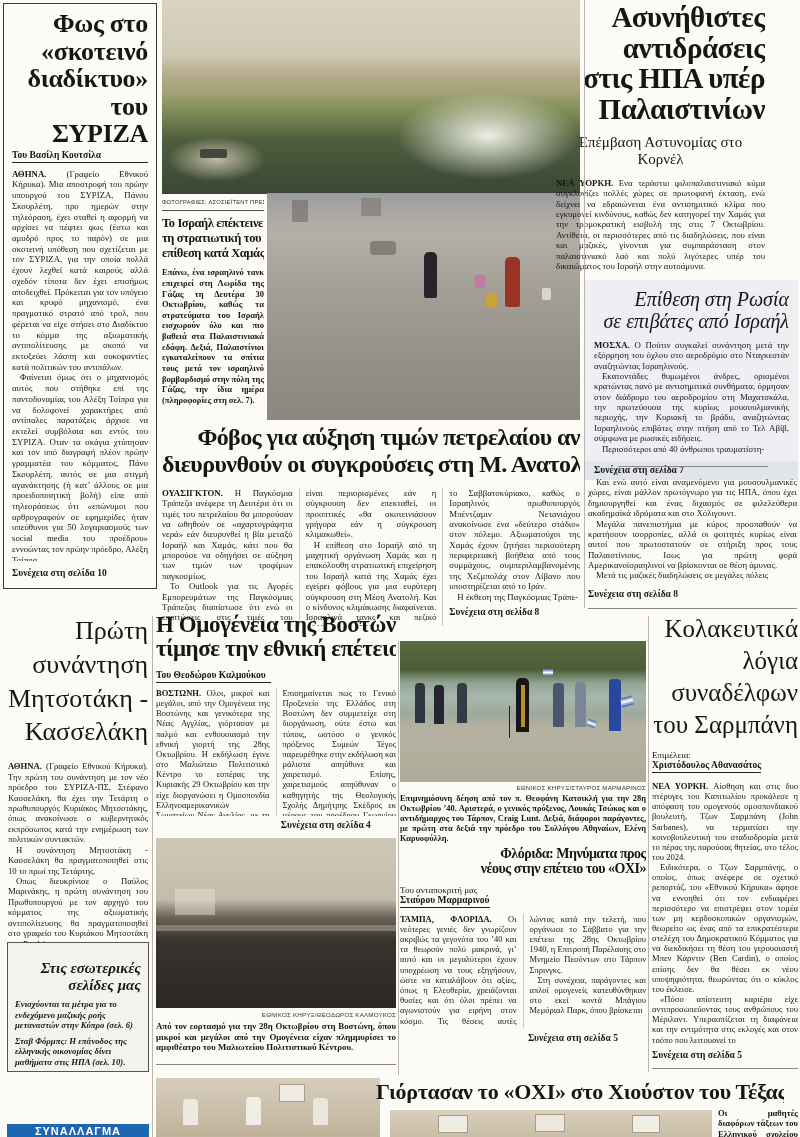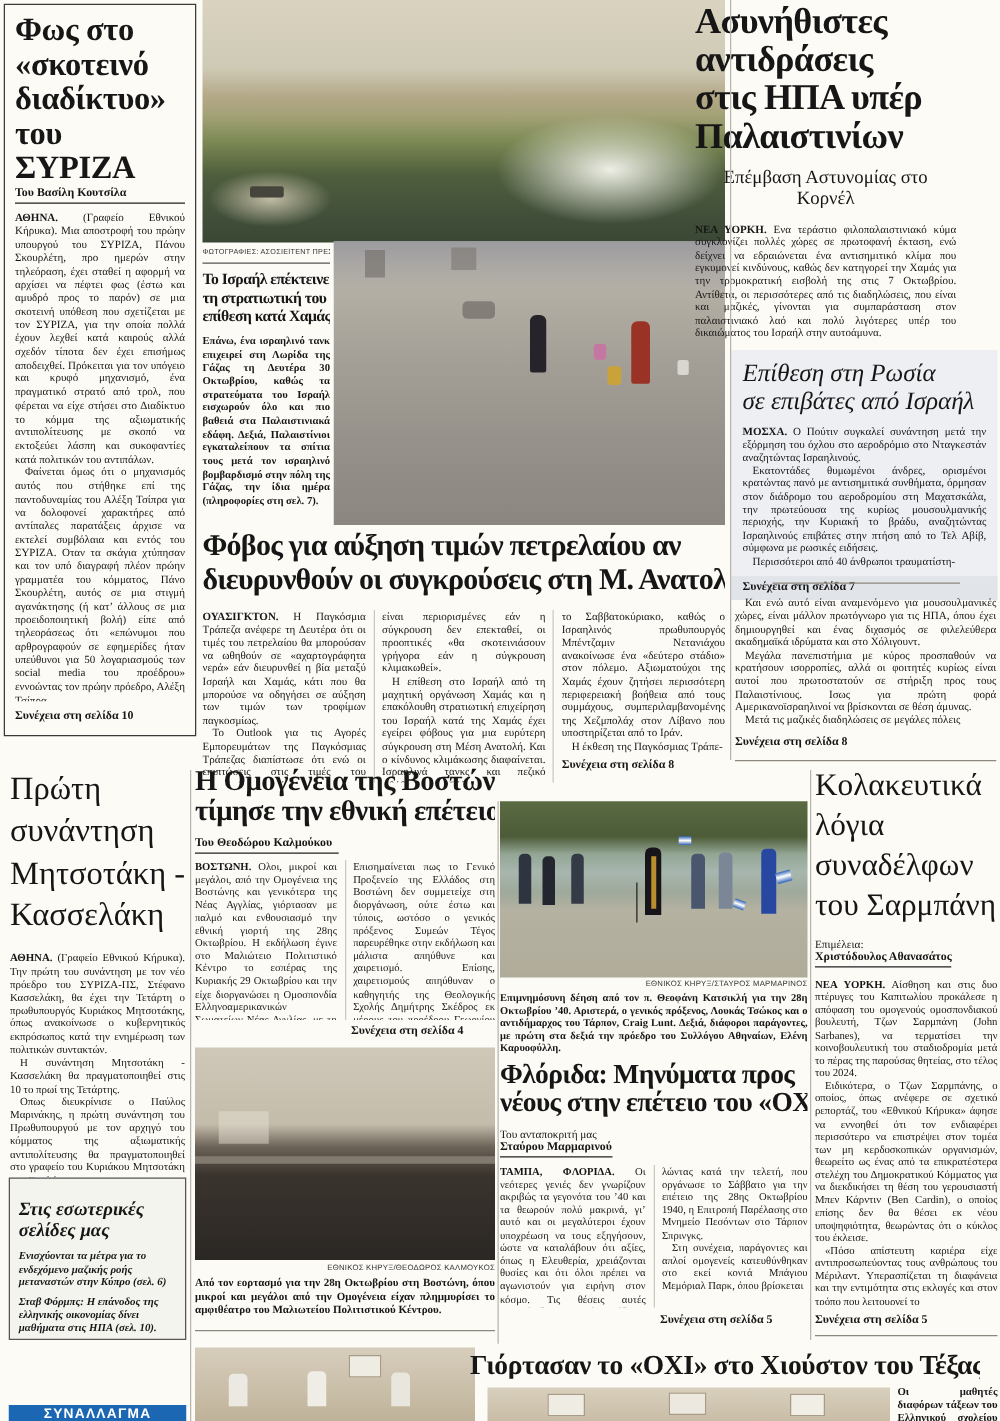--- a/index.html
+++ b/index.html
@@ -1,20 +1,20 @@
 <!DOCTYPE html>
 <html><head>
 <meta charset="utf-8">
 <style>
   *{margin:0;padding:0;box-sizing:border-box}
   html,body{background:#9a9a9a}
   #page{position:relative;width:800px;height:1137px;margin:0 auto;background:#fcfbf6;
         color:#161616;font-family:"Liberation Serif","DejaVu Serif",serif;overflow:hidden}
   .abs{position:absolute}
-  .hl{font-weight:bold;text-align:left;line-height:1.06;overflow:hidden}
+  .hl{font-weight:bold;text-align:right;line-height:1.06;overflow:hidden}
   .hl span{display:block;white-space:nowrap}
   .hl-light{font-weight:normal}
   .byline{font-weight:bold;font-size:9.5px;border-bottom:1px solid #222;padding-bottom:2px}
   .body{font-size:8.8px;line-height:1.18;text-align:justify}
   .body p{text-indent:8px;margin:0}
   .body p.first{text-indent:0}
   .cont{font-weight:bold;font-size:9.5px}
   .credit{font-family:"Liberation Sans","DejaVu Sans",sans-serif;font-size:6.2px;color:#333;
           text-align:right;letter-spacing:.2px;white-space:nowrap;overflow:hidden}
   .caption{font-weight:bold;font-size:8.8px;line-height:1.2;text-align:justify}
@@ -209,21 +209,21 @@
     <i style="left:71%;top:29%;width:11px;height:45px;background:#7b8796;border-radius:4px 4px 0 0"></i>
     <i style="left:85%;top:27%;width:12px;height:52px;background:#2847a0;border-radius:4px 4px 0 0"></i>
     <i style="left:58%;top:20%;width:10px;height:7px;background:linear-gradient(180deg,#2f62b8 0%,#fff 50%,#2f62b8 100%)"></i>
     <i style="left:90%;top:40%;width:12px;height:9px;background:linear-gradient(180deg,#2f62b8 0%,#fff 45%,#2f62b8 100%);transform:rotate(-15deg)"></i>
     <i style="left:76%;top:56%;width:9px;height:7px;background:linear-gradient(180deg,#2f62b8 0%,#fff 50%,#2f62b8 100%);transform:rotate(20deg)"></i>
   </div>
   <div class="abs credit" style="left:400px;top:784px;width:246px">ΕΘΝΙΚΟΣ ΚΗΡΥΞ/ΣΤΑΥΡΟΣ ΜΑΡΜΑΡΙΝΟΣ</div>
   <div class="abs caption" style="left:400px;top:794px;width:246px;font-size:8.4px;line-height:1.18">Επιμνημόσυνη δέηση από τον π. Θεοφάνη Κατσικλή για την 28η Οκτωβρίου ’40. Αριστερά, ο γενικός πρόξενος, Λουκάς Τσώκος και ο αντιδήμαρχος του Τάρπον, Craig Lunt. Δεξιά, διάφοροι παράγοντες, με πρώτη στα δεξιά την πρόεδρο του Συλλόγου Αθηναίων, Ελένη Καρυοφύλλη.</div>
 
   <div class="abs" style="left:400px;top:847px;width:246px">
-    <div class="hl" style="font-size:22px;letter-spacing:-.5px">
+    <div class="hl" style="font-size:14px;letter-spacing:-.5px">
       <span>Φλόριδα: Μηνύματα προς</span>
       <span>νέους στην επέτειο του «ΟΧΙ»</span>
     </div>
     <div style="margin-top:8px;font-size:9px">
       <div>Του ανταποκριτή μας</div>
       <div class="byline" style="display:inline-block">Σταύρου Μαρμαρινού</div>
     </div>
     <div class="cols body" style="margin-top:6px;height:114px;font-size:8.5px;line-height:1.2">
       <div>
         <p class="first"><b class="dl">ΤΑΜΠΑ, ΦΛΟΡΙΔΑ.</b> <span>Οι νεότερες γενιές δεν γνωρίζουν ακριβώς τα γεγονότα του ’40 και τα θεωρούν πολύ μακρινά, γι’ αυτό και οι μεγαλύτεροι έχουν υποχρέωση να τους εξηγήσουν, ώστε να καταλάβουν ότι αξίες, όπως η Ελευθερία, χρειάζονται θυσίες και ότι όλοι πρέπει να αγωνιστούν για ειρήνη στον κόσμο. Τις θέσεις αυτές υποστήριξε ο γενικός πρόξενος της Ελλάδος στην Τάμπα, Λουκάς Τσώκος, μι-</span></p>

